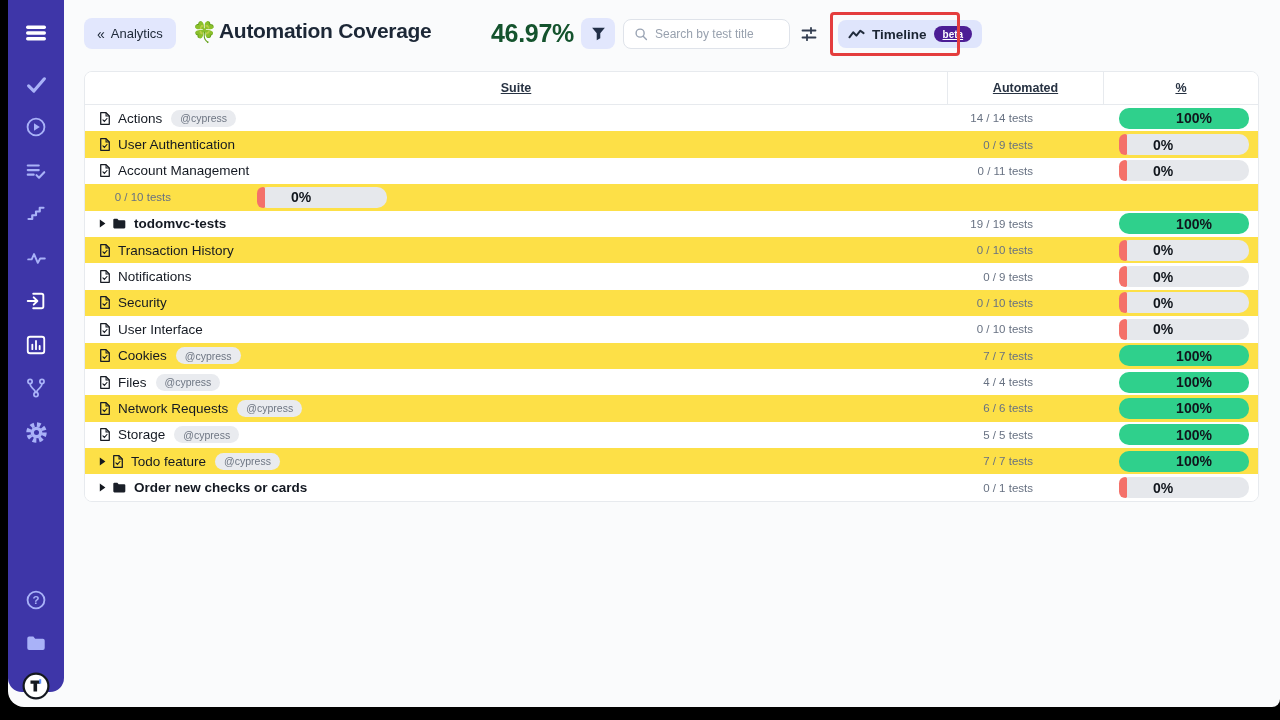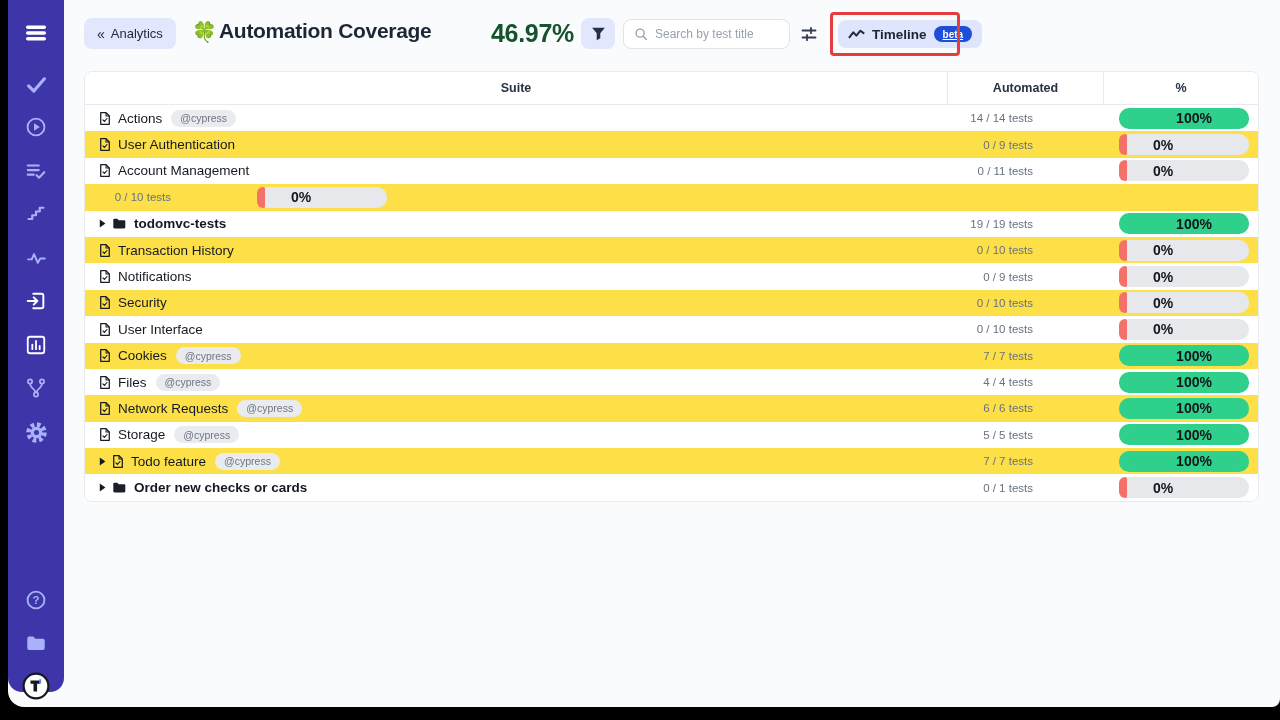--- a/index.html
+++ b/index.html
@@ -39,31 +39,31 @@
                 display:flex; align-items:center; padding:0 10px; gap:7px; }
   .search-box input { border:none; outline:none; flex:1; font-size:12px;
                       font-family:inherit; color:#333; background:transparent; min-width:0; }
   .search-box input::placeholder { color:#98a1ae; }
   .sliders-btn { position:absolute; left:736px; top:25px; background:none; border:none;
                  cursor:pointer; padding:0; }
   .timeline-btn { position:absolute; left:774px; top:20px; height:28px; padding:8px 10px;
                   background:#dfe5fc; border:none; border-radius:8px; display:flex;
                   align-items:center; gap:7px; cursor:pointer; font-family:inherit; }
   .timeline-label { font-size:13.5px; font-weight:700; color:#1b2533; }
-  .beta-badge { background:#1d4ed8; color:#fff; font-size:10px; font-weight:700;
+  .beta-badge { background:#4c1d95; color:#fff; font-size:10px; font-weight:700;
                 border-radius:9px; padding:2.5px 9px;text-decoration:underline; }
   .red-box { position:absolute; left:766px; top:12px; width:130px; height:44px;
              border:3px solid #e43d3d; border-radius:4px; pointer-events:none; z-index:9; }
 
   
   .tbl { position:absolute; left:20px; top:71px; width:1175px; background:#fff;
          border:1px solid #e7eaee; border-radius:8px; overflow:hidden; }
   .thead { display:flex; height:33px; background:#fff; border-bottom:1px solid #e7eaee; }
   .th { display:flex; align-items:center; justify-content:center; font-size:12.5px;
-        font-weight:700; color:#273242; }
+        font-weight:700; color:#273242;text-decoration:underline; }
   .th-suite { flex:1; }
   .th-auto { width:156px; border-left:1px solid #e7eaee; }
   .th-pct { width:155px; border-left:1px solid #e7eaee; }
 
   .trow { display:flex; height:26.4px; align-items:center; background:#fff; cursor:pointer; }
   .trow.alt { background:#fde047; }
   .cell-suite { flex:1; display:flex; align-items:center; padding-left:14px; min-width:0; }
   .tri { display:flex; align-items:center; margin-right:6px; }
   .ficon, .dicon { display:flex; align-items:center; margin-right:7px; }
   .sname { font-size:13.5px; font-weight:500; color:#141922; white-space:nowrap;text-align:right; }

